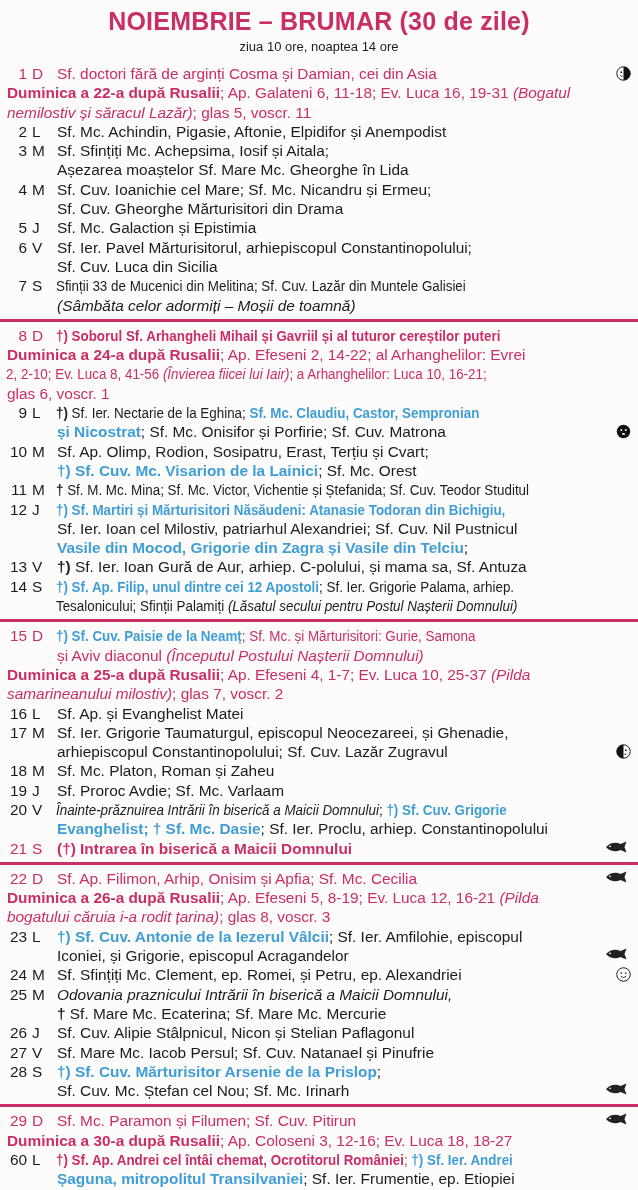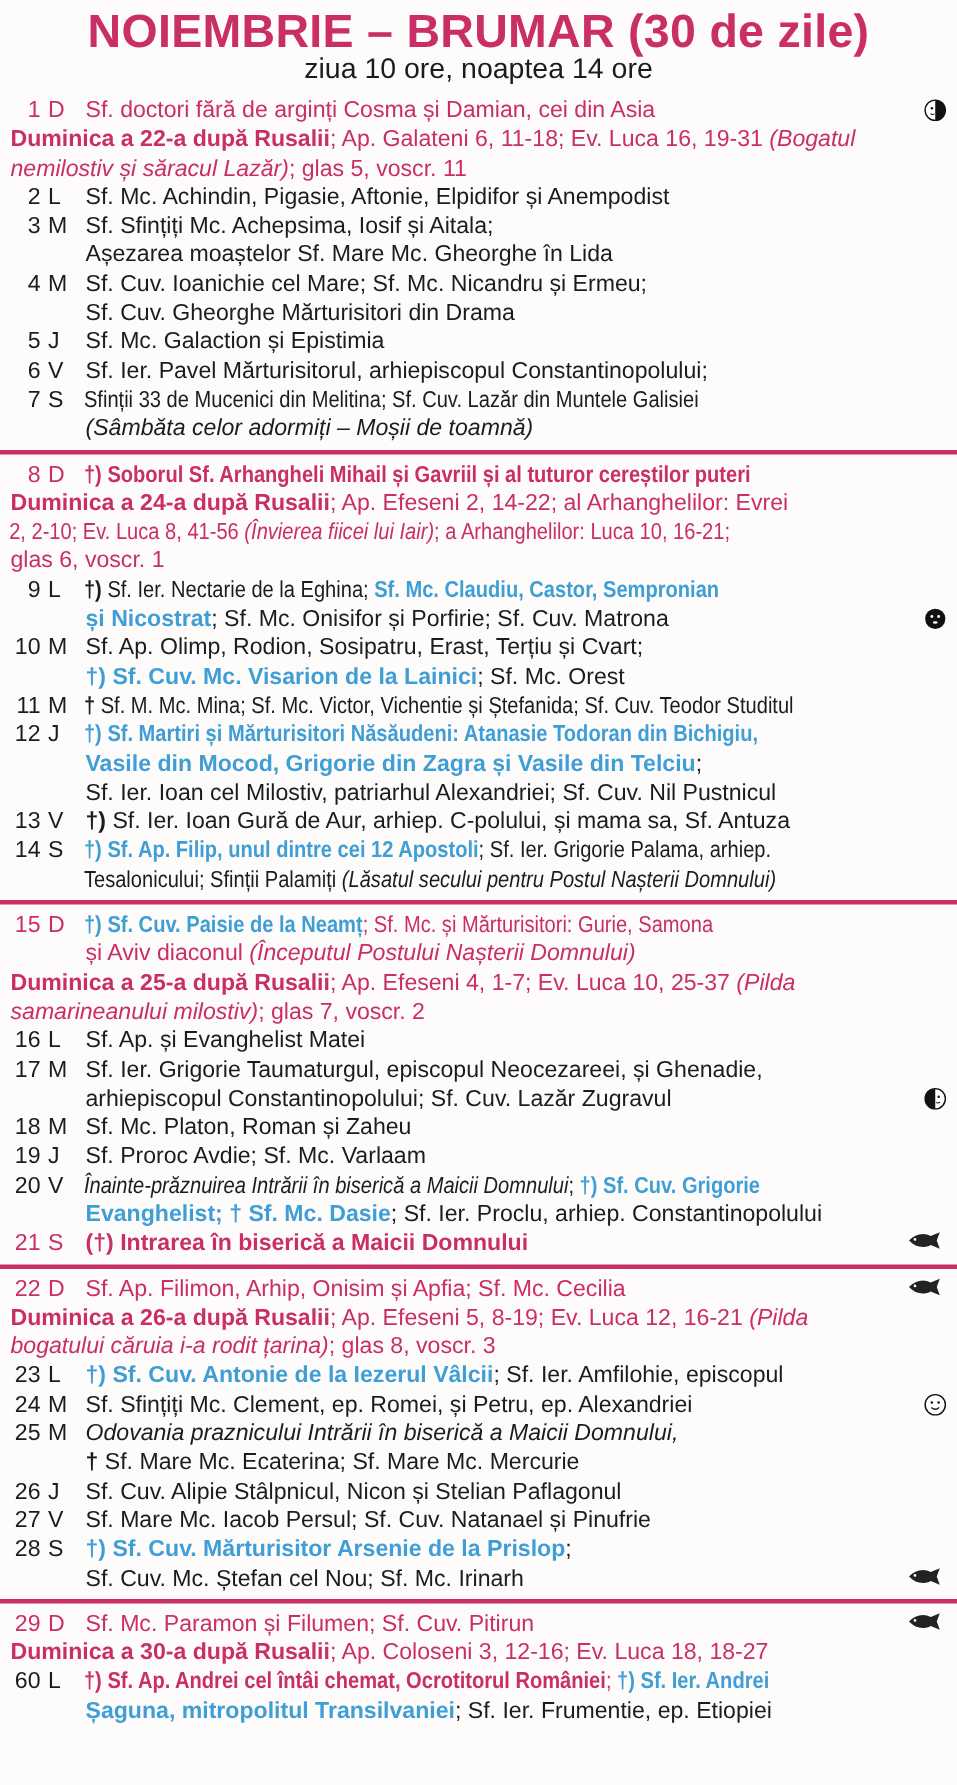--- a/index.html
+++ b/index.html
@@ -4,23 +4,23 @@
 <style>
   :root{
     --mag:#c92e66;
     --blue:#3f9ed6;
     --ink:#1c1c1c;
     --paper:#fdfcfa;
   }
   *{margin:0;padding:0;box-sizing:border-box;}
   html,body{width:638px;height:1190px;overflow:hidden;background:var(--paper);
     font-family:"Liberation Sans","DejaVu Sans",sans-serif;color:var(--ink);}
-  .title{color:var(--mag);text-align:center;font-size:31px;font-weight:600;
+  .title{color:var(--mag);text-align:center;font-size:25px;font-weight:600;
     letter-spacing:.2px;padding-top:7px;line-height:28px;}
-  .subtitle{text-align:center;font-size:19px;line-height:24px;margin-bottom:5px;}
+  .subtitle{text-align:center;font-size:13px;line-height:24px;margin-bottom:5px;}
   #cal{font-size:15.4px;line-height:19.3px;}
   .row{position:relative;display:flex;padding-right:2px;}
   .daycol{flex:none;width:49px;display:flex;}
   .num{display:inline-block;width:27px;text-align:right;}
   .let{margin-left:5px;}
   .txt{flex:1;padding-left:8px;}
   .full .txt{padding-left:7px;}
   .cond{transform:scaleX(.87);transform-origin:0 50%;white-space:nowrap;}
   .k{color:var(--ink);}
   .kb{color:var(--ink);font-weight:bold;}
@@ -93,20 +93,24 @@
       </span>
       <span class="txt"><span class="k">Sf. Mc. Galaction și Epistimia</span></span>
     </div>
     <div class="row day">
       <span class="daycol">
         <span class="num k">6</span>
         <span class="let k">V</span>
       </span>
       <span class="txt"><span class="k">Sf. Ier. Pavel Mărturisitorul, arhiepiscopul Constantinopolului;</span></span>
     </div>
+    <div class="row cont">
+      <span class="daycol"></span>
+      <span class="txt"><span class="k">Sf. Cuv. Luca din Sicilia</span></span>
+    </div>
     <div class="row day">
       <span class="daycol">
         <span class="num k">7</span>
         <span class="let k">S</span>
       </span>
       <span class="txt cond"><span class="k">Sfinții 33 de Mucenici din Melitina; Sf. Cuv. Lazăr din Muntele Galisiei</span></span>
     </div>
     <div class="row cont">
       <span class="daycol"></span>
       <span class="txt"><span class="ki">(Sâmbăta celor adormiți – Moșii de toamnă)</span></span>
@@ -165,25 +169,25 @@
     </div>
     <div class="row day">
       <span class="daycol">
         <span class="num k">12</span>
         <span class="let k">J</span>
       </span>
       <span class="txt cond"><span class="b">†) Sf. Martiri și Mărturisitori Năsăudeni: Atanasie Todoran din Bichigiu,</span></span>
     </div>
     <div class="row cont">
       <span class="daycol"></span>
+      <span class="txt"><span class="k">Sf. Ier. Ioan cel Milostiv, patriarhul Alexandriei; Sf. Cuv. Nil Pustnicul</span></span>
+    </div>
+    <div class="row cont">
+      <span class="daycol"></span>
       <span class="txt"><span class="b">Vasile din Mocod, Grigorie din Zagra și Vasile din Telciu</span><span class="k">;</span></span>
-    </div>
-    <div class="row cont">
-      <span class="daycol"></span>
-      <span class="txt"><span class="k">Sf. Ier. Ioan cel Milostiv, patriarhul Alexandriei; Sf. Cuv. Nil Pustnicul</span></span>
     </div>
     <div class="row day">
       <span class="daycol">
         <span class="num k">13</span>
         <span class="let k">V</span>
       </span>
       <span class="txt"><span class="kb">†) </span><span class="k">Sf. Ier. Ioan Gură de Aur, arhiep. C-polului, și mama sa, Sf. Antuza</span></span>
     </div>
     <div class="row day">
       <span class="daycol">
@@ -292,20 +296,28 @@
     <div class="row full">
       <span class="txt"><span class="mi">bogatului căruia i-a rodit țarina)</span><span class="m">; glas 8, voscr. 3</span></span>
     </div>
     <div class="row day">
       <span class="daycol">
         <span class="num k">23</span>
         <span class="let k">L</span>
       </span>
       <span class="txt"><span class="b">†) Sf. Cuv. Antonie de la Iezerul Vâlcii</span><span class="k">; Sf. Ier. Amfilohie, episcopul</span></span>
     </div>
+    <div class="row cont">
+      <span class="daycol"></span>
+      <span class="txt"><span class="k">Iconiei, și Grigorie, episcopul Acragandelor</span></span>
+      <span class="icon"><svg width="26" height="12" viewBox="0 0 26 12">
+          <path fill="#222" d="M1 6 C5 1.5 11 .5 15.5 3 L21.5 .5 L19.5 6 L21.5 11.5 L15.5 9 C11 11.5 5 10.5 1 6 Z"></path>
+          <circle cx="5" cy="5.3" r=".9" fill="#fff"></circle>
+        </svg></span>
+    </div>
     <div class="row day">
       <span class="daycol">
         <span class="num k">24</span>
         <span class="let k">M</span>
       </span>
       <span class="txt"><span class="k">Sf. Sfințiți Mc. Clement, ep. Romei, și Petru, ep. Alexandriei</span></span>
       <span class="icon"><svg width="15" height="15" viewBox="0 0 16 16">
           <circle cx="8" cy="8" r="7.2" fill="#fff" stroke="#111"></circle>
           <circle cx="5.6" cy="6.4" r=".9" fill="#111"></circle>
           <circle cx="10.4" cy="6.4" r=".9" fill="#111"></circle>

